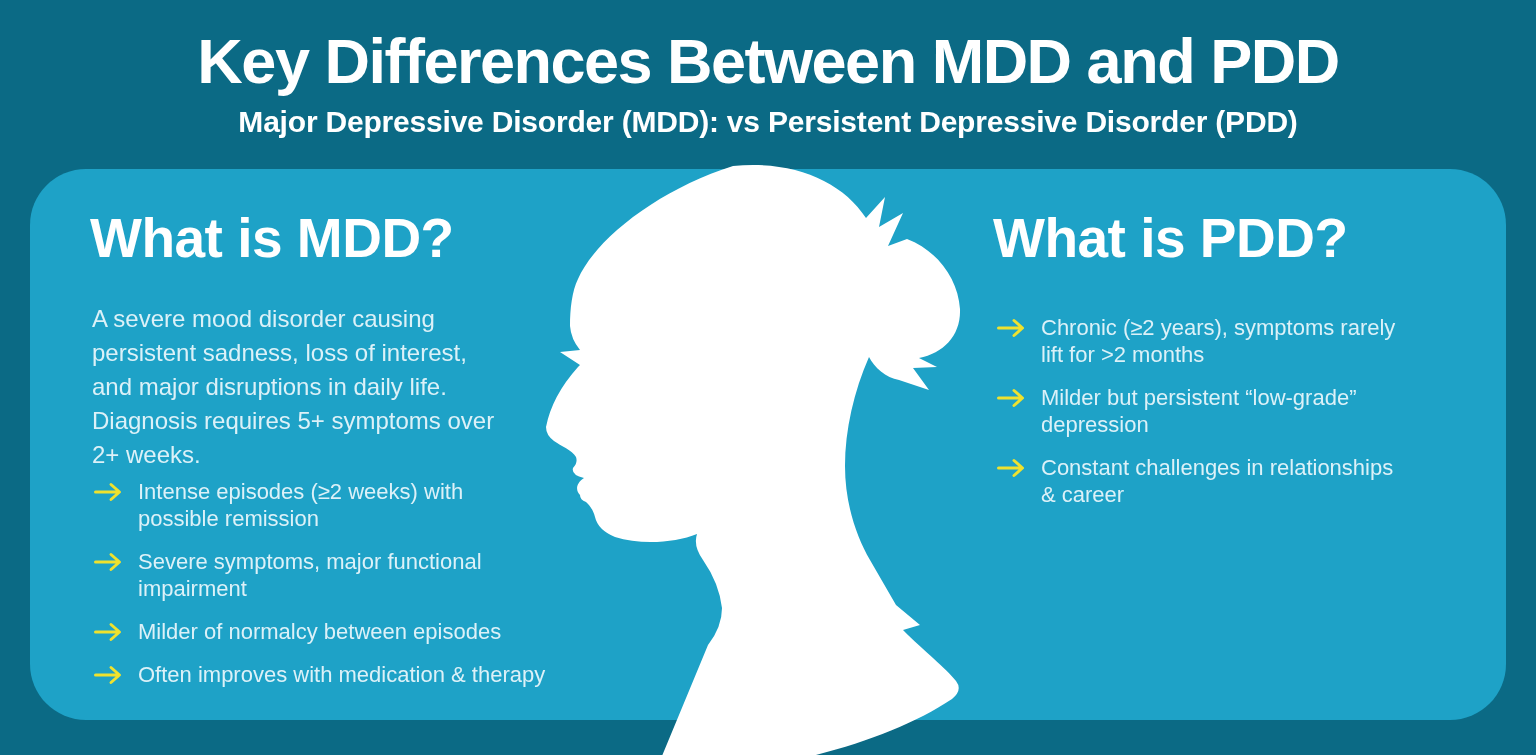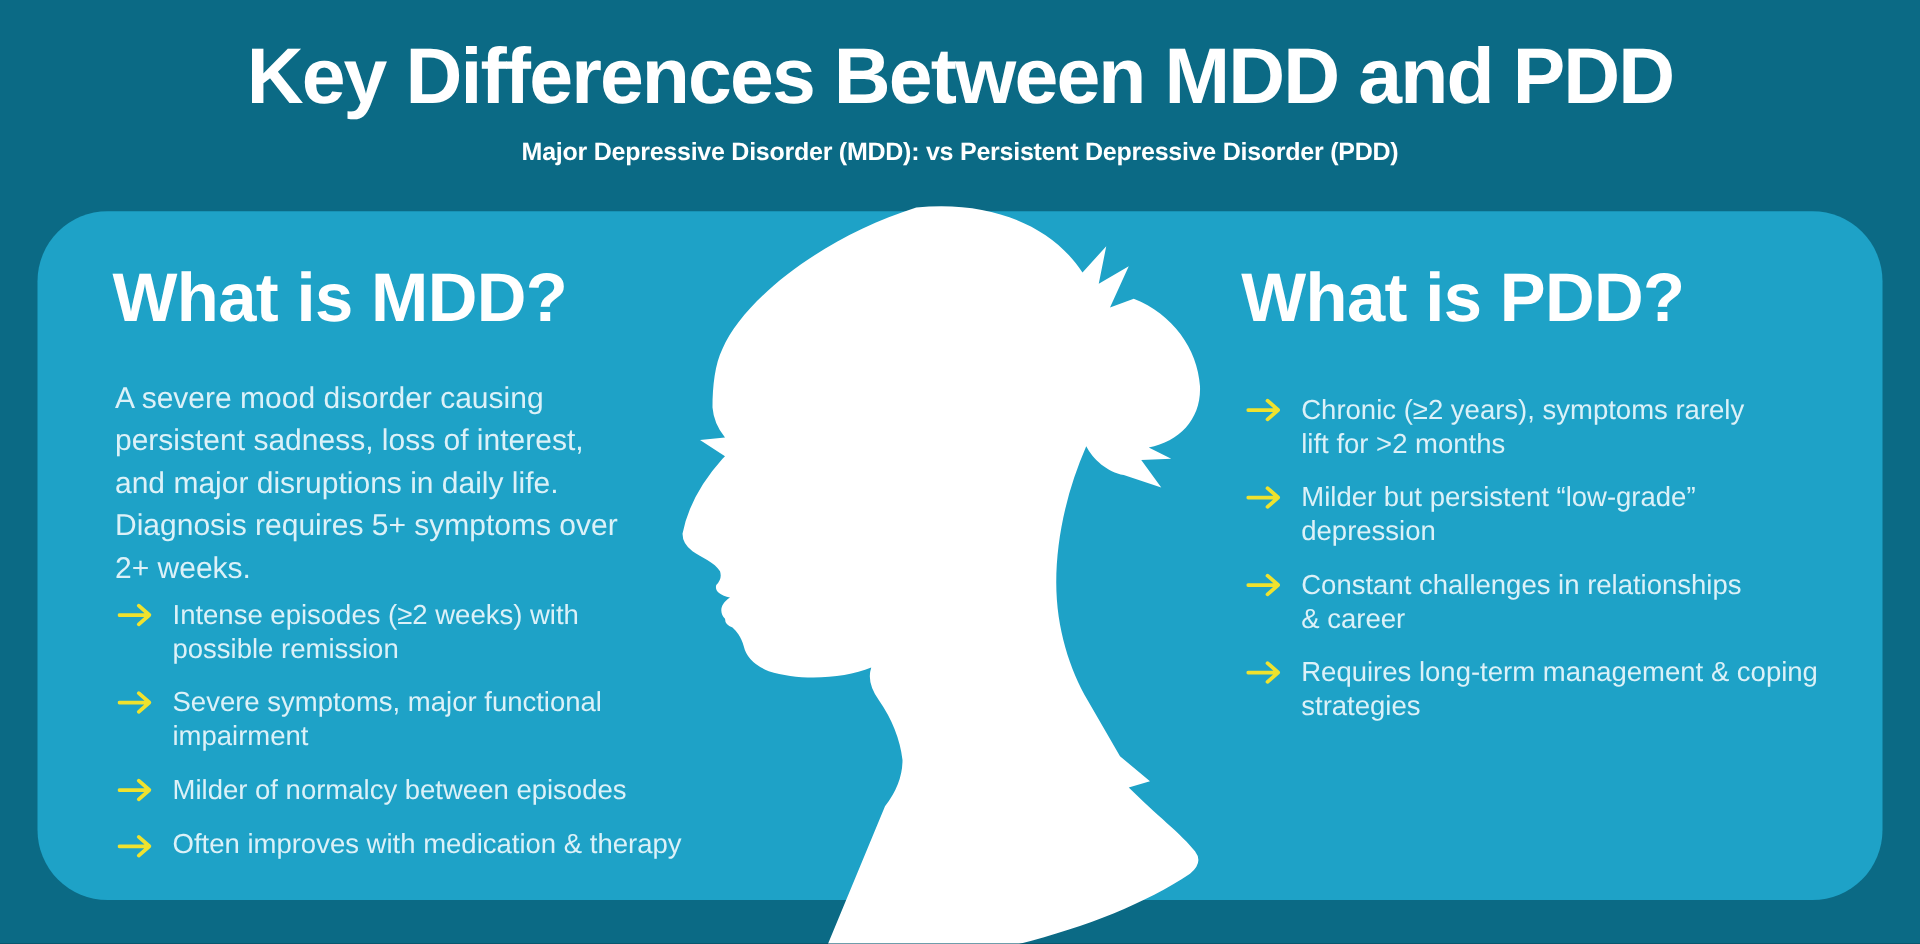--- a/index.html
+++ b/index.html
@@ -20,21 +20,21 @@
     color: #FFFFFF;
     z-index: 3;
   }
   .title {
     font-size: 63px;
     line-height: 66px;
     font-weight: bold;
     letter-spacing: -1.5px;
   }
   .subtitle {
-    font-size: 20px;
+    font-size: 30px;
     line-height: 30px;
     font-weight: bold;
     letter-spacing: -0.2px;
     margin-top: 13px;
   }
   
   .panel {
     position: absolute;
     left: 30px; top: 169px;
     width: 1476px; height: 551px;
@@ -83,21 +83,21 @@
   .col-left  .bullets { margin-top: 6px; }
   .col-right .bullets { margin-top: 50px; }
   .bullets li {
     display: flex;
     align-items: flex-start;
     gap: 16px;
     margin-bottom: 16px;
     font-size: 22px;
     line-height: 27px;
   }
-  .col-left .bullets li:nth-child(4) { margin-top: 9px; align-items: center; }
+  .col-left .bullets li:nth-child(4) { margin-top: 9px; }
   .arrow-icon { flex: 0 0 auto; margin-top: 4px; }
   .bullet-text { white-space: pre-line; }
 </style>
 </head>
 <body>
 
 <div class="canvas">
 
   <div class="header">
     <div class="title">Key Differences Between MDD and PDD</div>
@@ -207,23 +207,16 @@
         <span class="bullet-text">Milder but persistent “low-grade”
 depression</span>
       </li>
       <li>
         <svg class="arrow-icon" width="28" height="20" viewBox="0 0 28 20">
             <path d="M1.5 10 H25 M17 2.5 L25.5 10 L17 17.5" stroke="#EFE22E" stroke-width="3" fill="none" stroke-linecap="round" stroke-linejoin="round"></path>
           </svg>
         <span class="bullet-text">Constant challenges in relationships
 &amp; career</span>
       </li>
-      <li>
-        <svg class="arrow-icon" width="28" height="20" viewBox="0 0 28 20">
-            <path d="M1.5 10 H25 M17 2.5 L25.5 10 L17 17.5" stroke="#EFE22E" stroke-width="3" fill="none" stroke-linecap="round" stroke-linejoin="round"></path>
-          </svg>
-        <span class="bullet-text">Requires long-term management &amp; coping
-strategies</span>
-      </li>
     </ul>
   </div>
 
 </div>
 
 </body></html>

